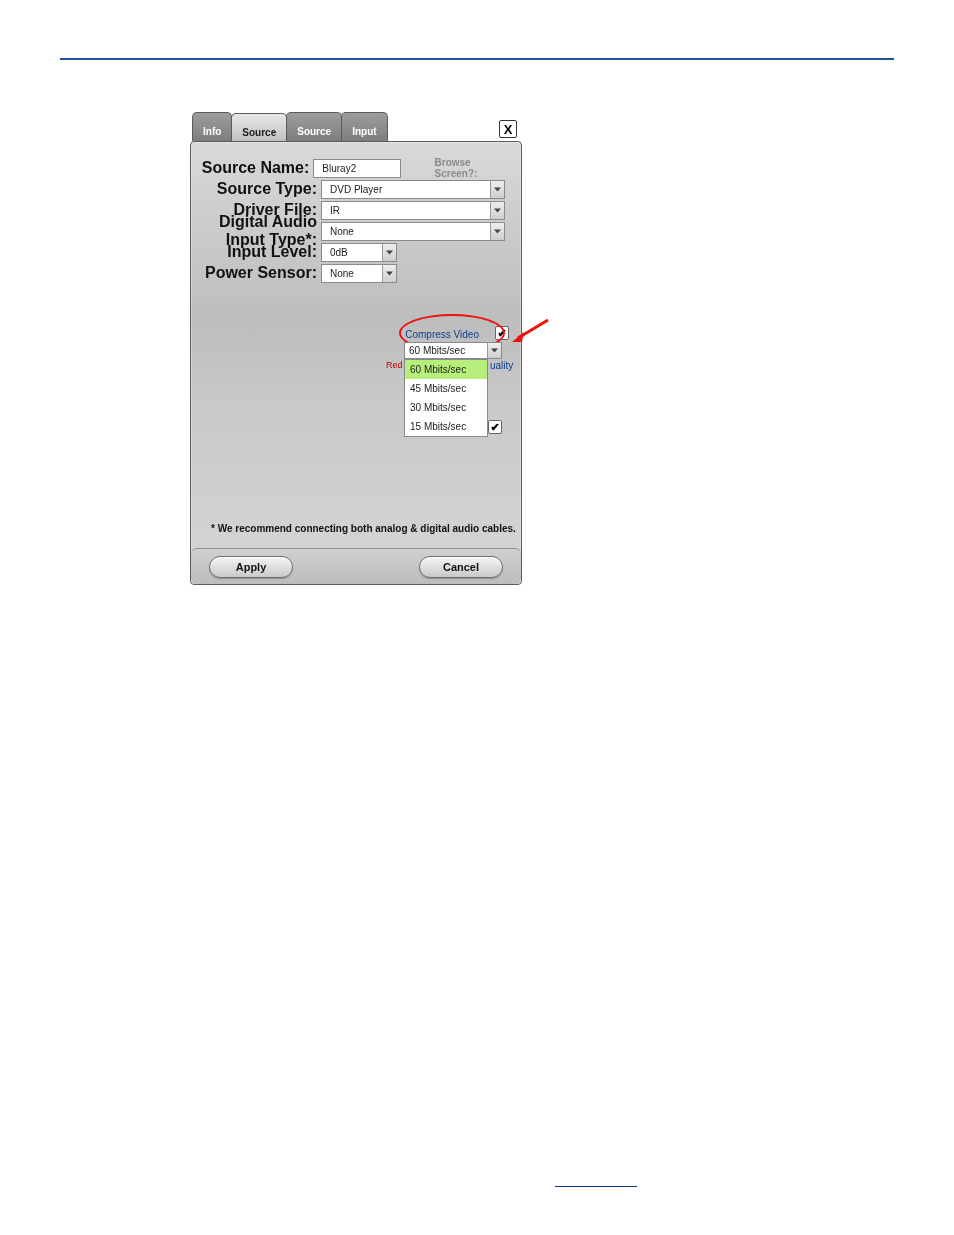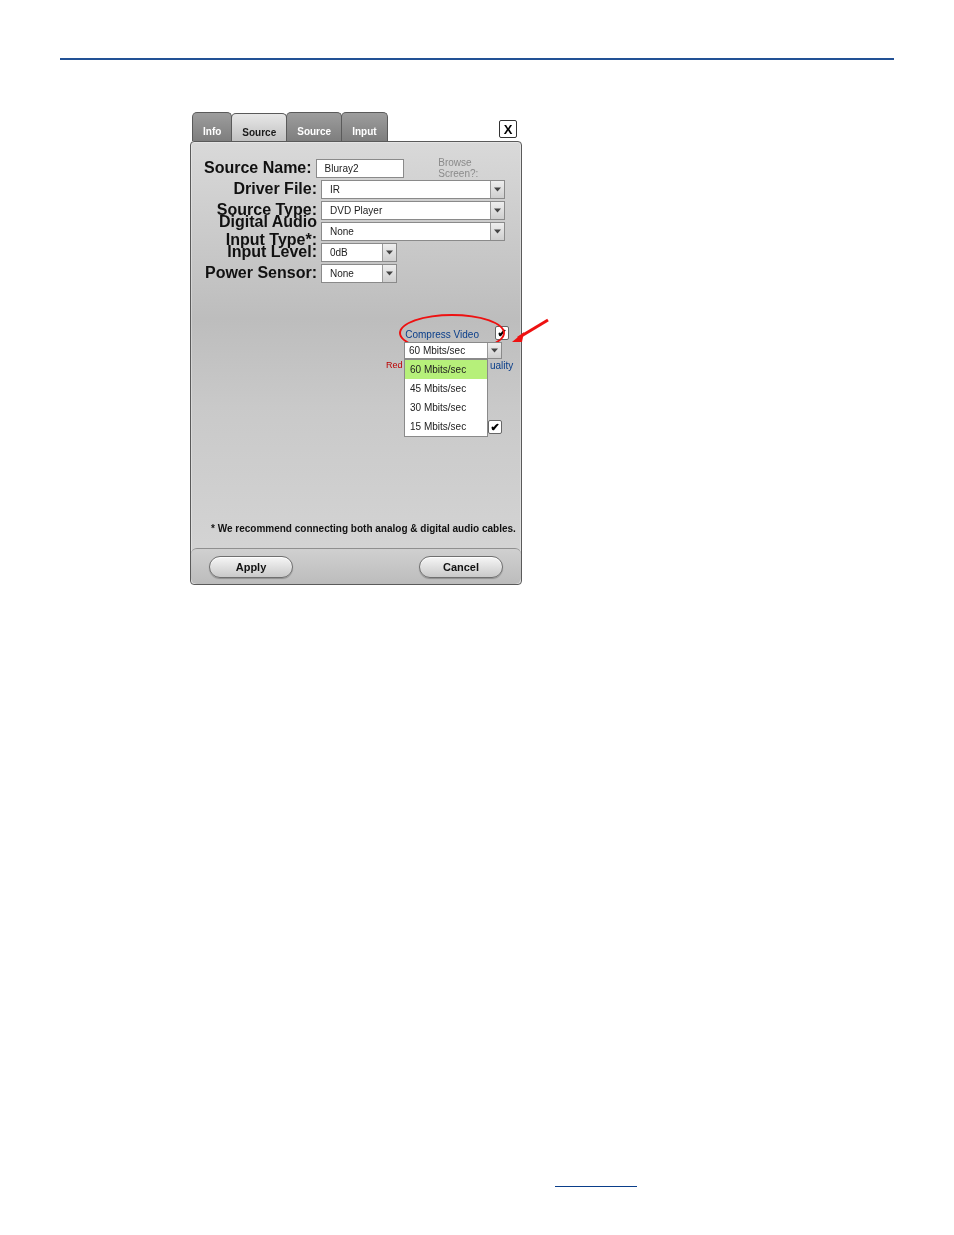--- a/index.html
+++ b/index.html
@@ -44,21 +44,21 @@
   .field.short { width: 92px; }
   .field.mid { width: 76px; }
   .field.long { width: 184px; }
   .dd-arrow {
     position: absolute; right: 0; top: 0; bottom: 0; width: 14px;
     background: linear-gradient(#eee,#cfcfcf); border-left: 1px solid #999;
     display: flex; align-items: center; justify-content: center;
   }
   .dd-arrow svg { width: 7px; height: 5px; }
   .browse-lbl {
-    font-size: 10px; font-weight: normal; color: #8a8a8a; margin-left: 20px; padding-left: 14px;
+    font-size: 10px; font-weight: bold; color: #8a8a8a; margin-left: 20px; padding-left: 14px;
   }
   .compress-area { position: absolute; left: 213px; top: 180px; width: 105px; }
   .circle {
     position: absolute; left: -5px; top: -8px; width: 106px; height: 38px;
     border: 2px solid #e11; border-radius: 50%/50%; pointer-events: none;
   }
   .arrow-svg { position: absolute; left: 319px; top: 176px; }
   .chk-row { display: flex; align-items: flex-end; justify-content: flex-end; gap: 16px; height: 18px; }
   .chk-label { font-size: 10px; color: #0a3e8a; }
   .chk {
@@ -120,35 +120,35 @@
 
       <div class="row">
         <div class="lbl">Source Name:</div>
         <div class="field short">
           <span>Bluray2</span>
         </div>
         <div class="browse-lbl">Browse Screen?:</div>
       </div>
 
       <div class="row">
+        <div class="lbl">Source Type:</div>
+        <div class="field long">
+          <span>DVD Player</span>
+          <div class="dd-arrow">
+                <svg viewBox="0 0 10 6">
+                  <path d="M0 0 L5 6 L10 0 Z" fill="#444"></path>
+                </svg>
+              </div>
+        </div>
+      </div>
+
+      <div class="row">
         <div class="lbl">Driver File:</div>
         <div class="field long">
           <span>IR</span>
-          <div class="dd-arrow">
-                <svg viewBox="0 0 10 6">
-                  <path d="M0 0 L5 6 L10 0 Z" fill="#444"></path>
-                </svg>
-              </div>
-        </div>
-      </div>
-
-      <div class="row">
-        <div class="lbl">Source Type:</div>
-        <div class="field long">
-          <span>DVD Player</span>
           <div class="dd-arrow">
                 <svg viewBox="0 0 10 6">
                   <path d="M0 0 L5 6 L10 0 Z" fill="#444"></path>
                 </svg>
               </div>
         </div>
       </div>
 
 
       <div class="row">

